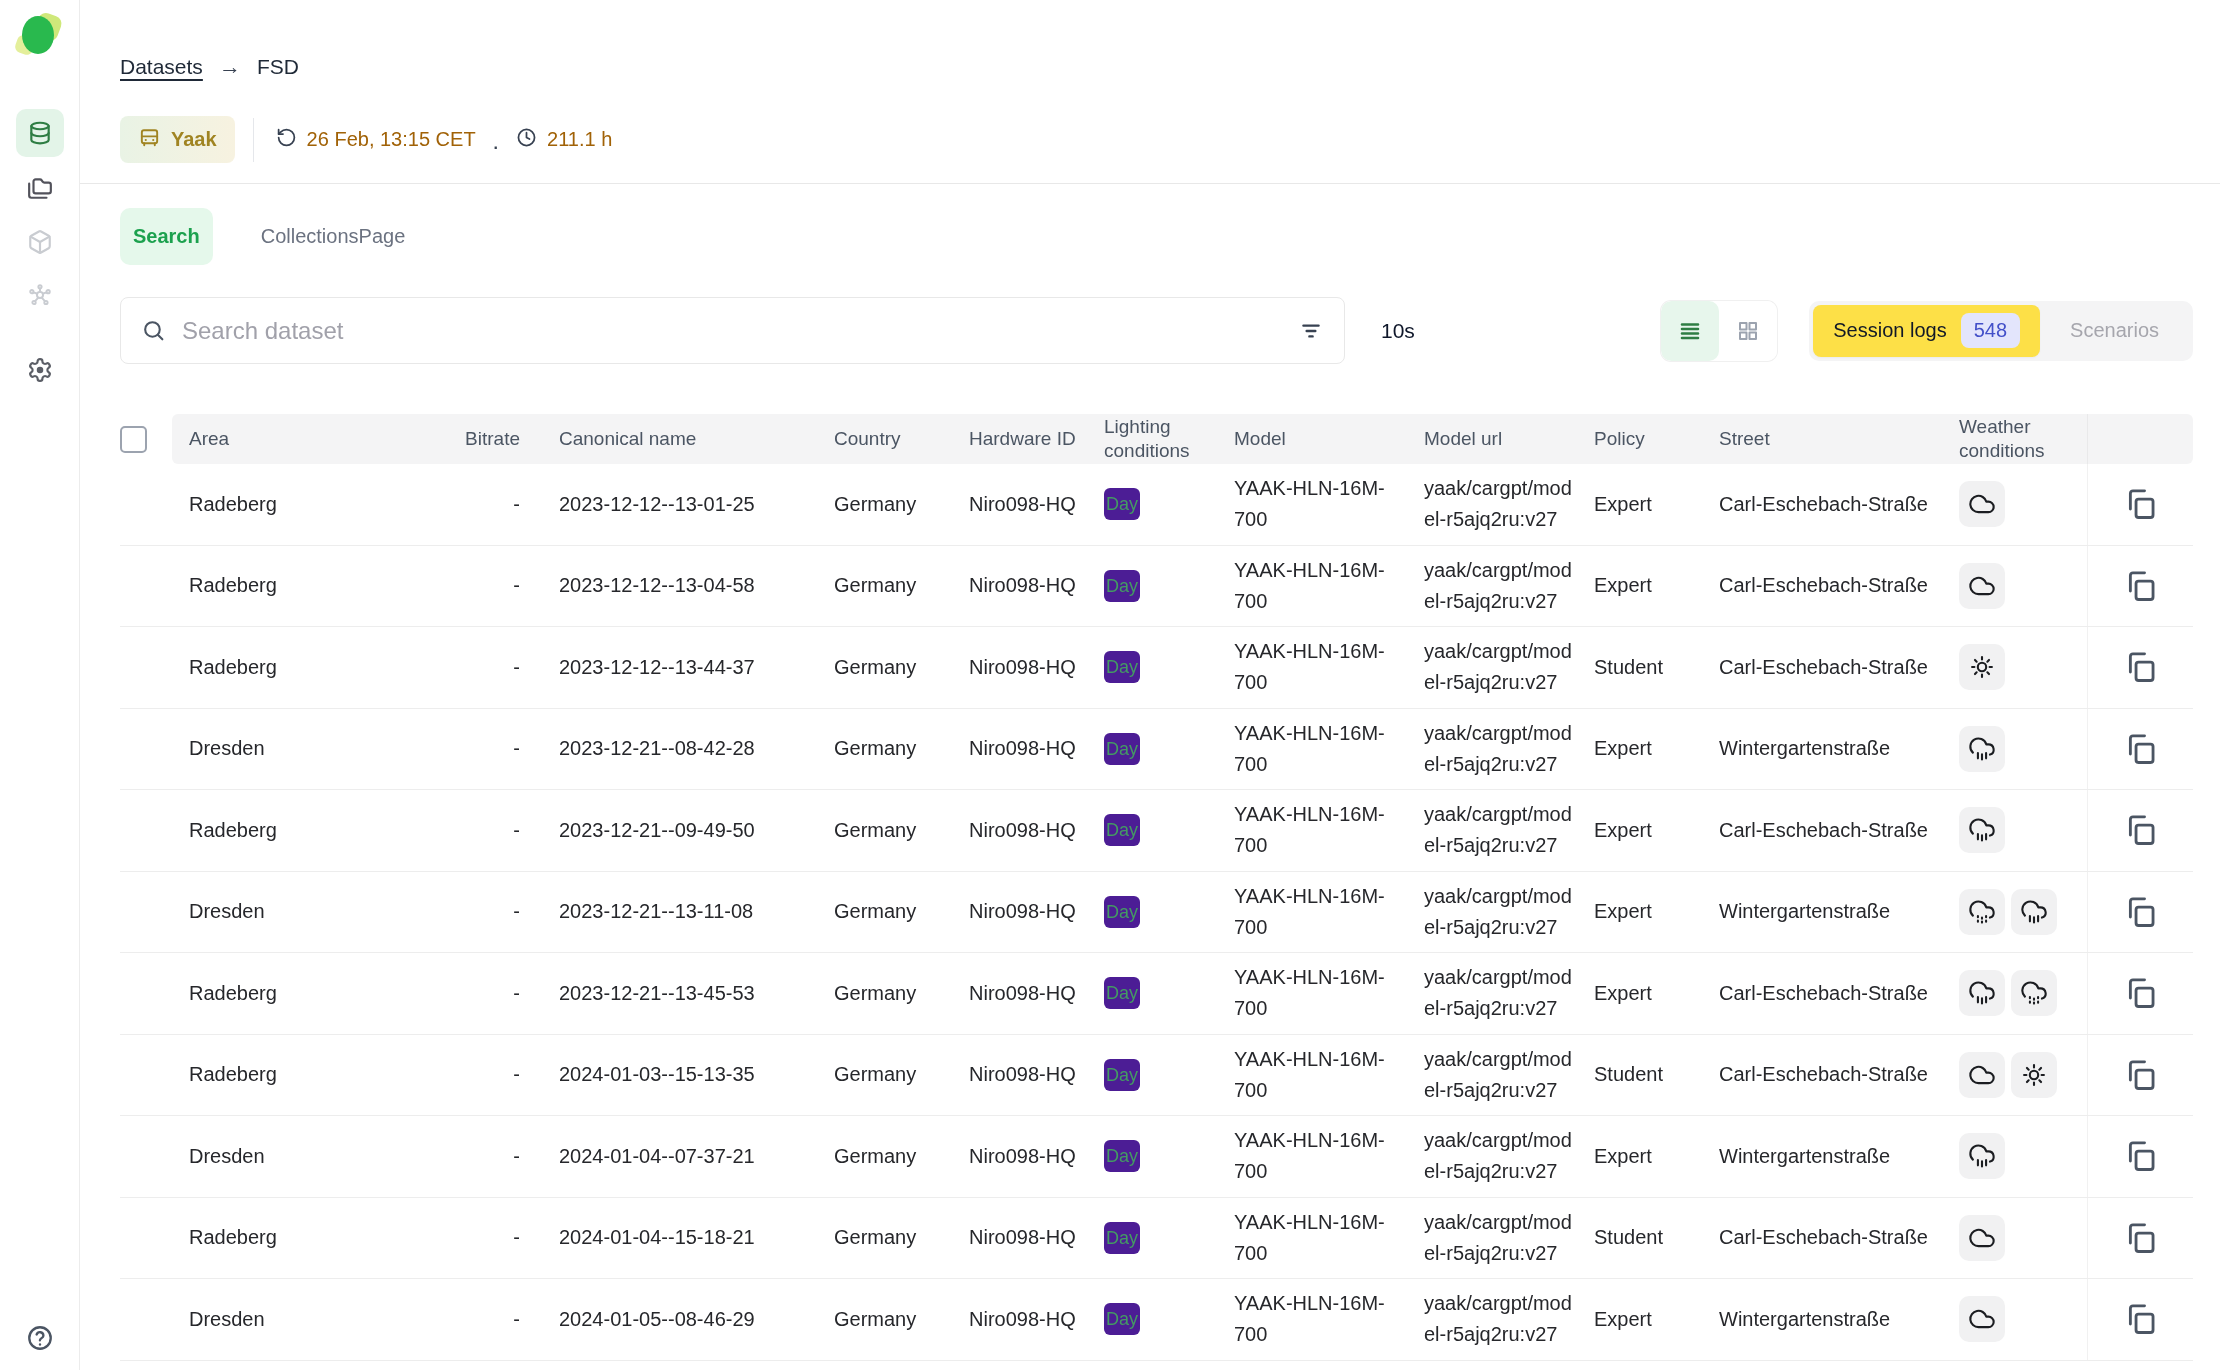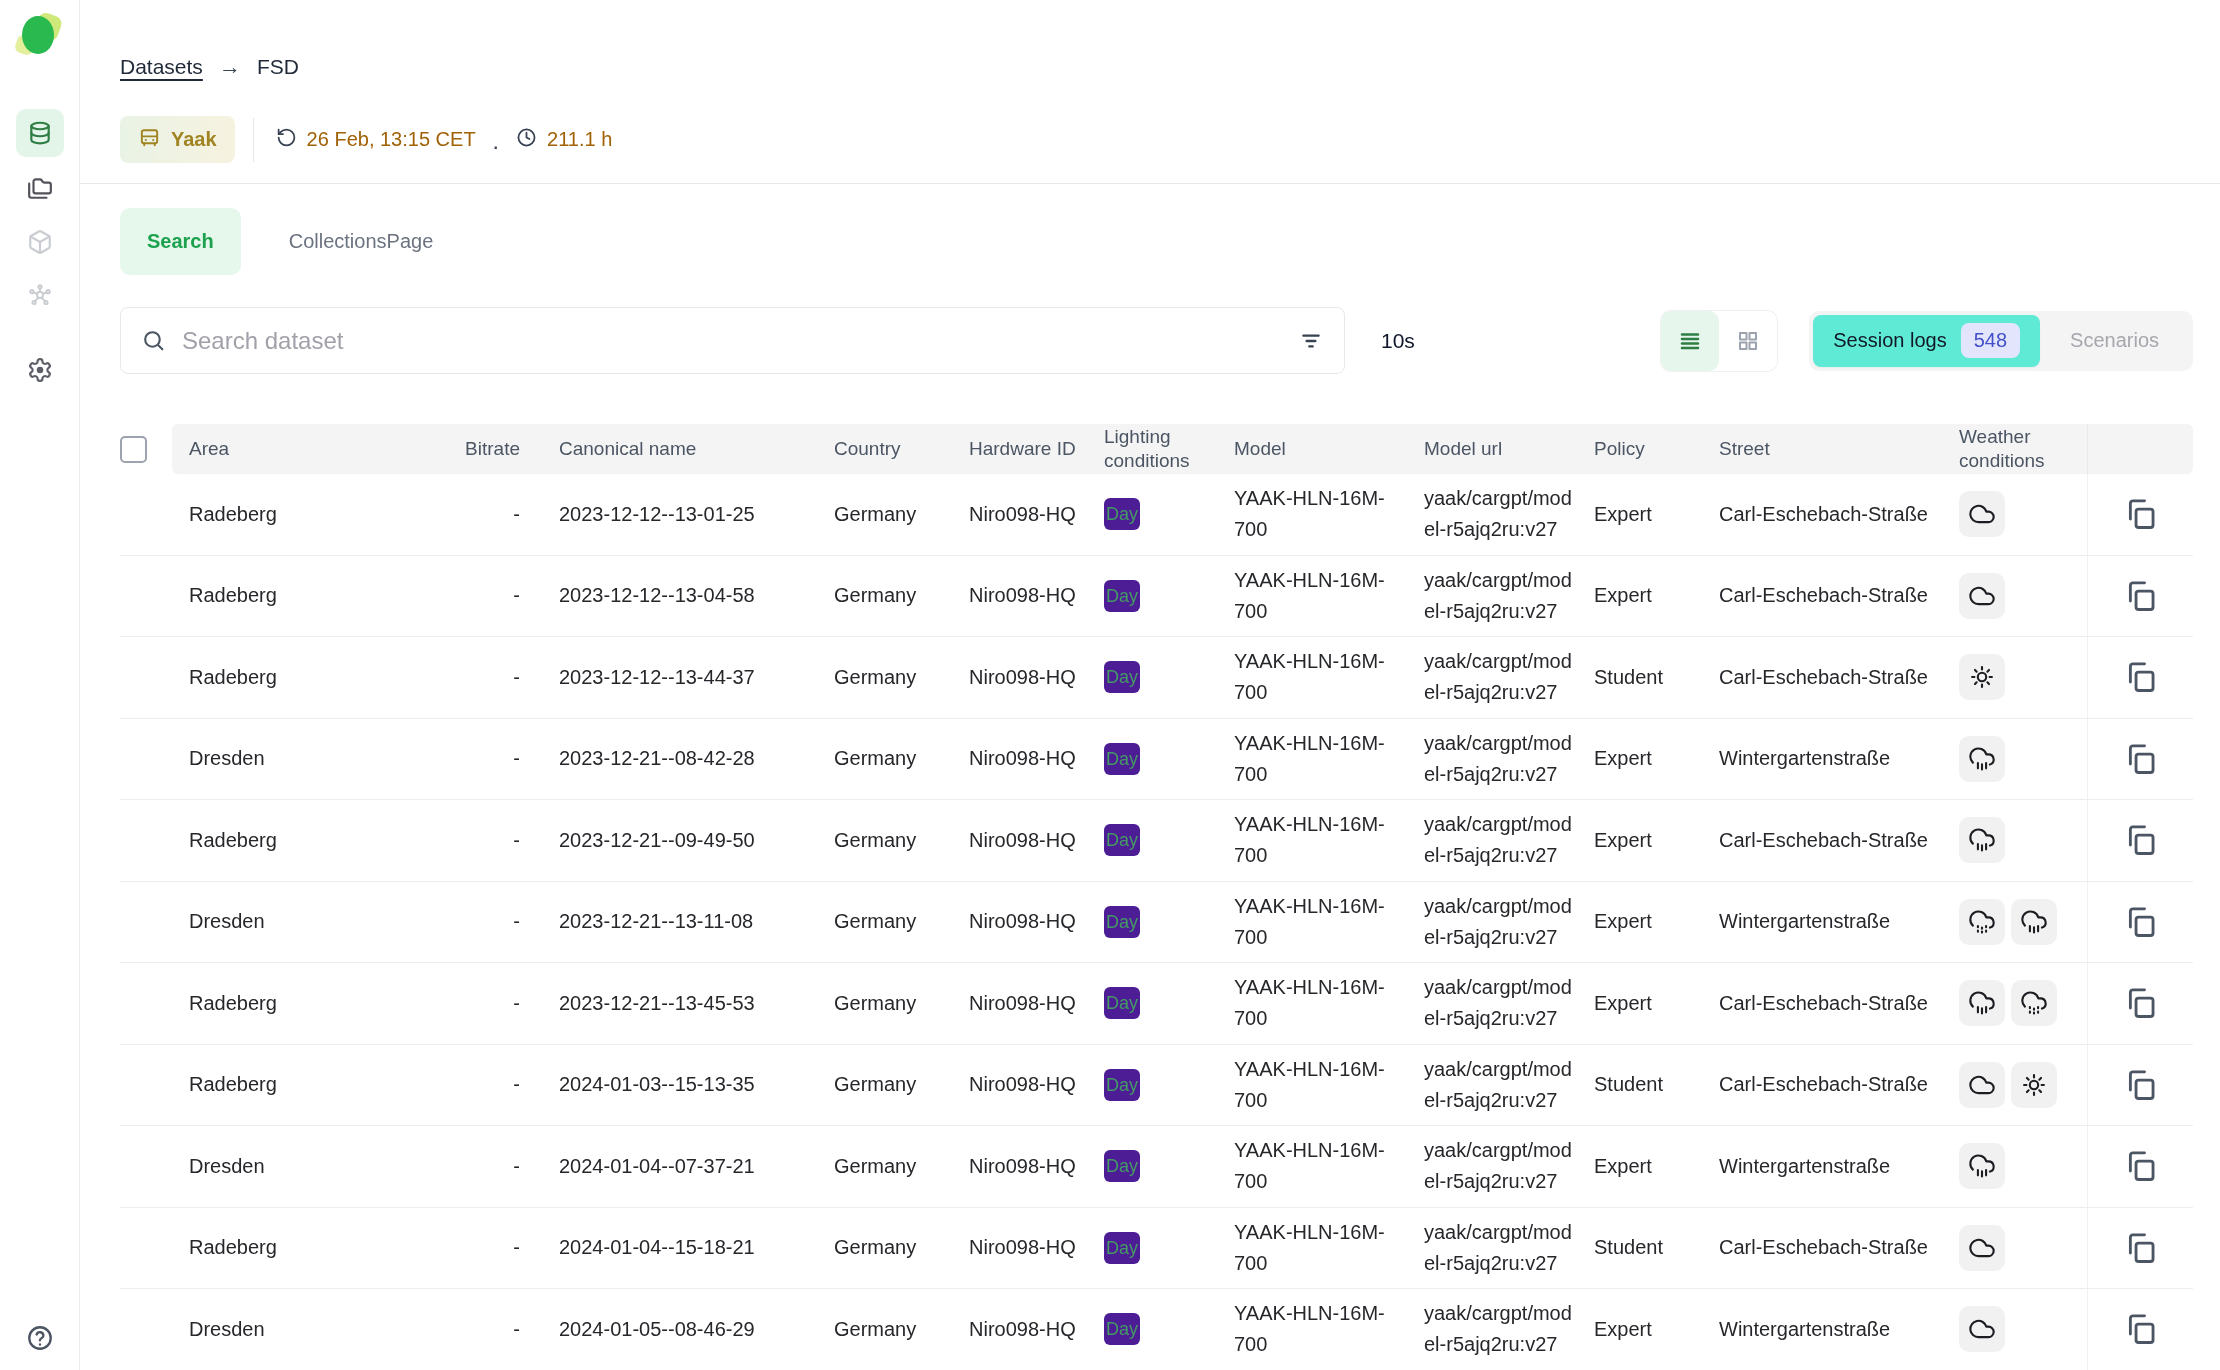--- a/index.html
+++ b/index.html
@@ -44,21 +44,21 @@
                  color:#a08422; font-size:20px; font-weight:700; cursor:pointer; }
   .robot-badge svg { width:23px; height:23px; }
   .meta-divider { width:1px; height:44px; background:#e5e7eb; margin:0 22px 0 18px; }
   .meta-item { display:flex; align-items:center; gap:10px; font-size:20px; color:#a16207; }
   .meta-item svg { width:21px; height:21px; color:#374151; }
   .meta-dot { margin:8px 18px 0 18px; color:#374151; font-weight:700; }
 
   .top-divider { margin:20px -27px 0 -40px; border-bottom:1px solid #e8e8e8; }
 
   .tabs { margin-top:24px; display:flex; align-items:center; }
-  .tab-active { height:67px; padding:0 27px; display:flex; align-items:center;
+  .tab-active { height:57px; padding:0 13px; display:flex; align-items:center;
                 background:#e5f8eb; color:#1ca14e; border-radius:10px; font-size:20px;
                 font-weight:700; cursor:pointer; }
   .tab-plain { margin-left:48px; color:#6b7280; font-size:20px; cursor:pointer; }
 
   
   .toolbar { margin-top:32px; display:flex; align-items:center; }
   .searchbox { width:1225px; height:67px; border:1.5px solid #e8e8e8; border-radius:8px;
                display:flex; align-items:center; padding:0 20px; background:#fff; }
   .searchbox svg.mag { width:25px; height:25px; color:#4b5563; flex:none; }
   .searchbox input { flex:1; border:none; outline:none; font-size:24px; margin-left:16px;
@@ -72,21 +72,21 @@
   .view-toggle { display:flex; background:#fff; border-radius:10px;
                  box-shadow:0 0 0 1px #f0f0f0; overflow:hidden; }
   .vt-btn { width:58px; height:60px; display:flex; align-items:center; justify-content:center;
             cursor:pointer; background:#fff; border:none; }
   .vt-btn.active { background:#e7f6ec; border-radius:10px; color:#2e7d43; }
   .vt-btn svg { width:24px; height:24px; }
   .vt-grid { color:#9ca3af; }
 
   .segmented { margin-left:32px; background:#f4f4f5; border-radius:10px; padding:4px;
                display:flex; align-items:center; height:60px; }
-  .seg-active { background:#5eead4; border-radius:8px; height:52px; display:flex;
+  .seg-active { background:#fde047; border-radius:8px; height:52px; display:flex;
                 align-items:center; gap:14px; padding:0 20px; cursor:pointer; border:none;
                 font-size:20px; color:#111827; box-shadow:0 1px 2px rgba(0,0,0,.04); }
   .seg-count { background:#e3e5fc; color:#4350c9; border-radius:8px; padding:6px 13px;
                font-size:20px; }
   .seg-plain { padding:0 30px; font-size:20px; color:#a6a6ad; background:none; border:none;
                cursor:pointer; }
 
   
   .table { margin-top:50px; --cols:52px 280px 85px 275px 135px 135px 130px 190px 170px 125px 240px 150px 1fr; }
   .thead, .trow { display:grid; grid-template-columns:var(--cols); }

